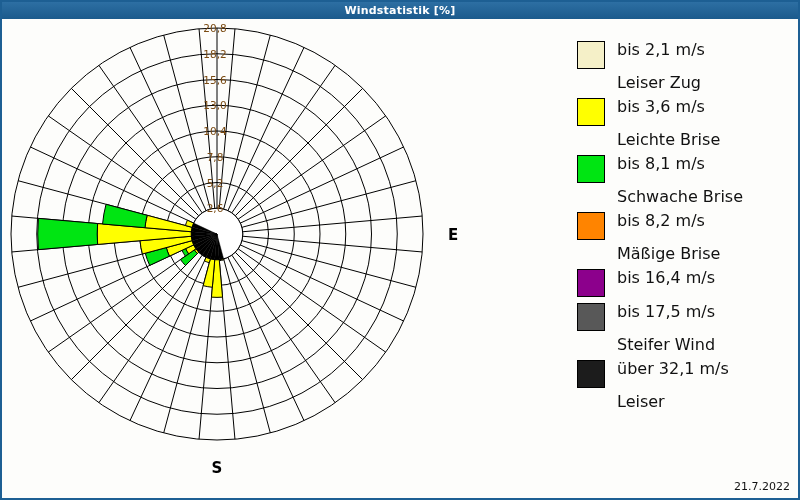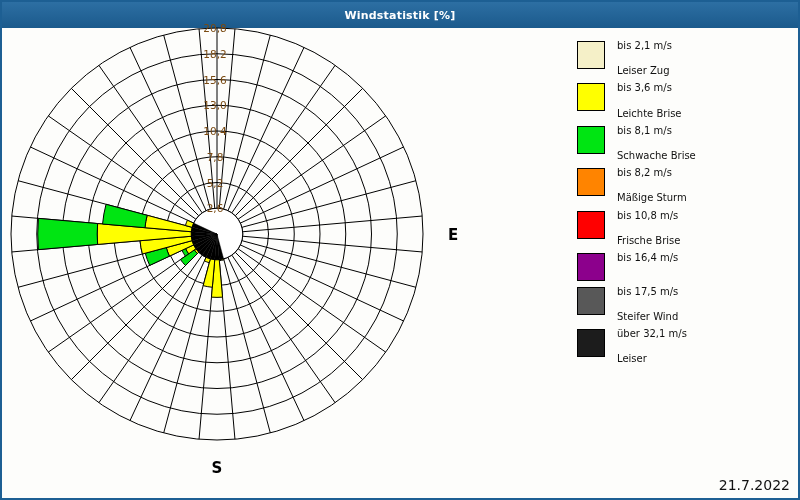--- a/index.html
+++ b/index.html
@@ -9,21 +9,21 @@
     background:#ffffff;
   }
   #app{
     position:relative;width:800px;height:500px;
     box-sizing:border-box;
     border:2px solid #1d5f93;
     background:#fdfdfb;
   }
   
   #titlebar{
-    position:absolute;left:0;top:0;width:796px;height:26px;
+    position:absolute;left:0;top:0;width:796px;height:17px;
     background:linear-gradient(#2d6fa3,#1b5a8c);
     color:#ffffff;
     font-size:11px;font-weight:bold;
     display:flex;align-items:center;justify-content:center;
     letter-spacing:.2px;
   }
   
   #plot{
     position:absolute;left:0;top:19px;width:568px;height:477px;
   }
@@ -35,28 +35,28 @@
   .legend-row{
     display:flex;align-items:flex-start;margin-bottom:5px;
   }
   .swatch{
     width:28px;height:28px;flex:0 0 28px;
     border:1px solid #000000;
     margin-right:12px;margin-top:1px;
     box-sizing:border-box;
   }
   .legend-text{
-    font-size:10px;color:#111111;line-height:1.22;
+    font-size:16px;color:#111111;line-height:1.22;
     white-space:nowrap;
   }
   .legend-text .l2{display:block;margin-top:13px;}
   
   #date{
     position:absolute;right:8px;bottom:5px;
-    font-size:14px;color:#111111;
+    font-size:11px;color:#111111;
   }
   .axlabel{
     font-size:15px;font-weight:bold;fill:#000000;
     font-family:"DejaVu Sans", sans-serif;
   }
   .ticklabel{
     font-size:10.5px;fill:#7a4a12;
     font-family:"DejaVu Sans", sans-serif;
   }
 </style>
@@ -206,28 +206,21 @@
       <span class="swatch" style="background: rgb(0, 229, 18);"></span>
       <span class="legend-text">
         <span class="l1">bis 8,1 m/s</span>
         <span class="l2">Schwache Brise</span>
       </span>
     </div>
     <div class="legend-row">
       <span class="swatch" style="background: rgb(255, 132, 0);"></span>
       <span class="legend-text">
         <span class="l1">bis 8,2 m/s</span>
-        <span class="l2">Mäßige Sturm</span>
-      </span>
-    </div>
-    <div class="legend-row">
-      <span class="swatch" style="background: rgb(255, 0, 0);"></span>
-      <span class="legend-text">
-        <span class="l1">bis 10,8 m/s</span>
-        <span class="l2">Frische Brise</span>
+        <span class="l2">Mäßige Brise</span>
       </span>
     </div>
     <div class="legend-row">
       <span class="swatch" style="background: rgb(140, 0, 140);"></span>
       <span class="legend-text">
         <span class="l1">bis 16,4 m/s</span>
       </span>
     </div>
     <div class="legend-row">
       <span class="swatch" style="background: rgb(88, 88, 88);"></span>

